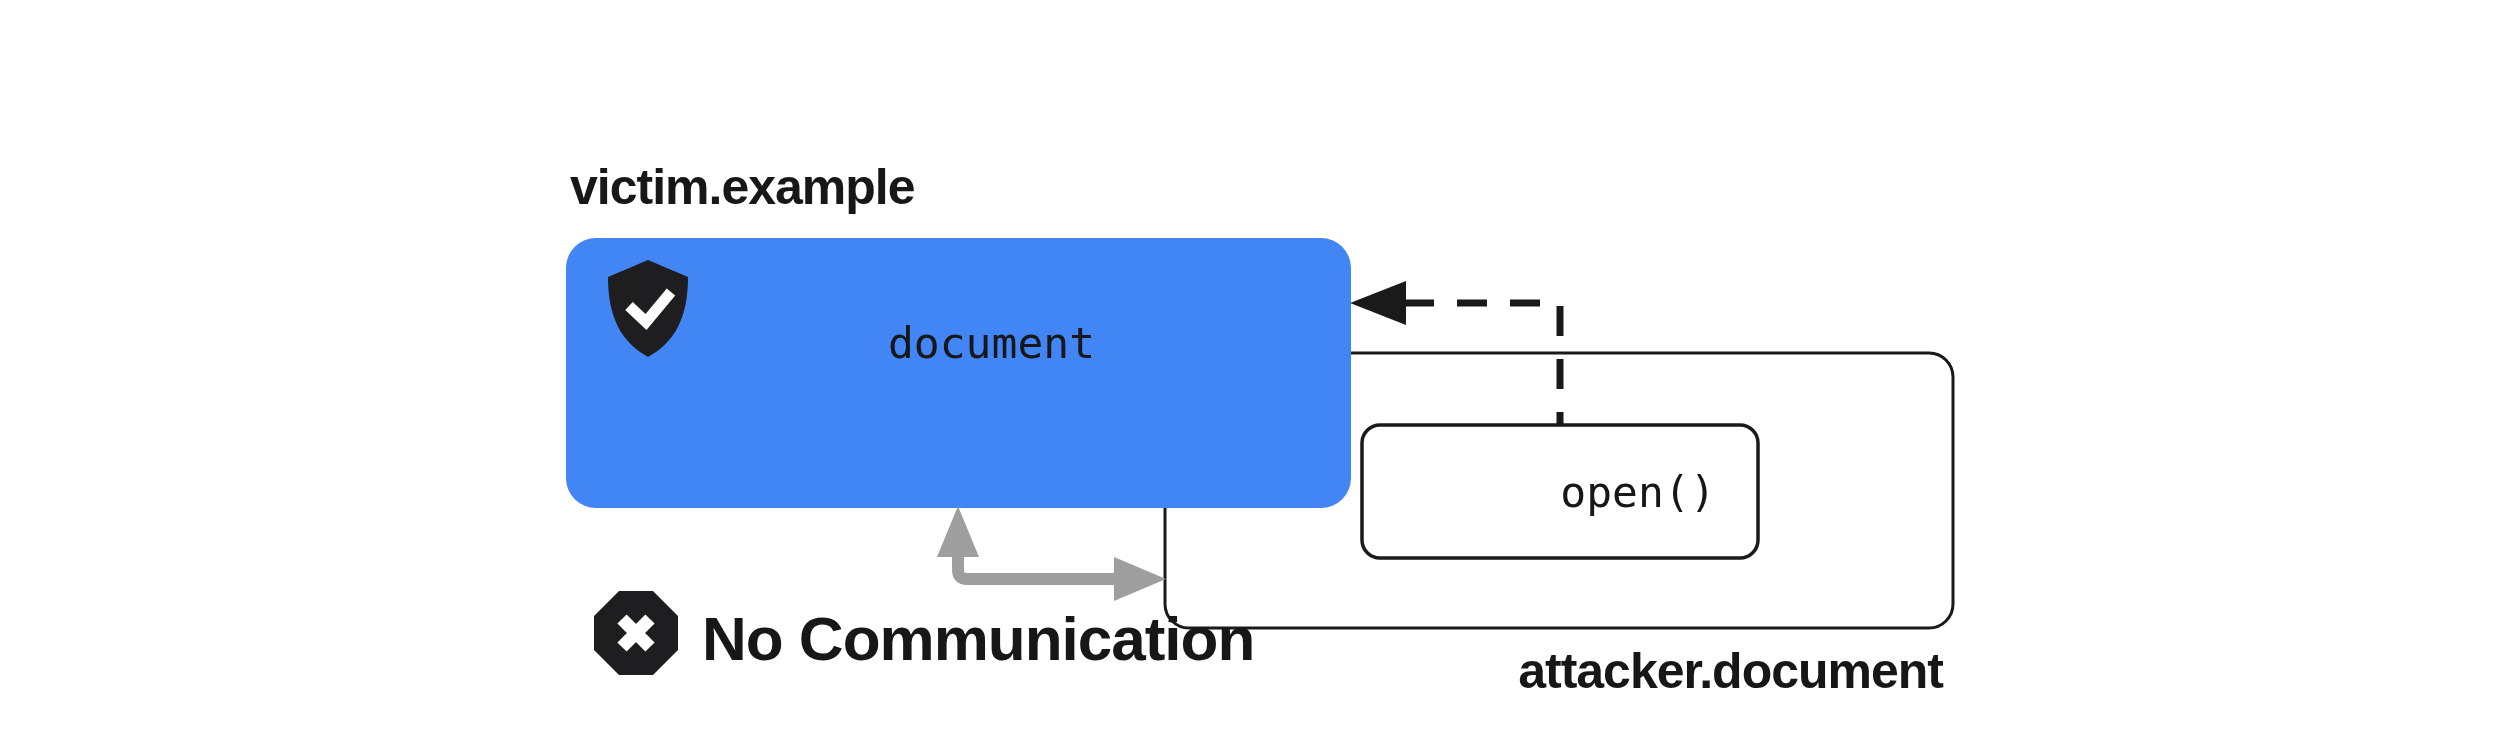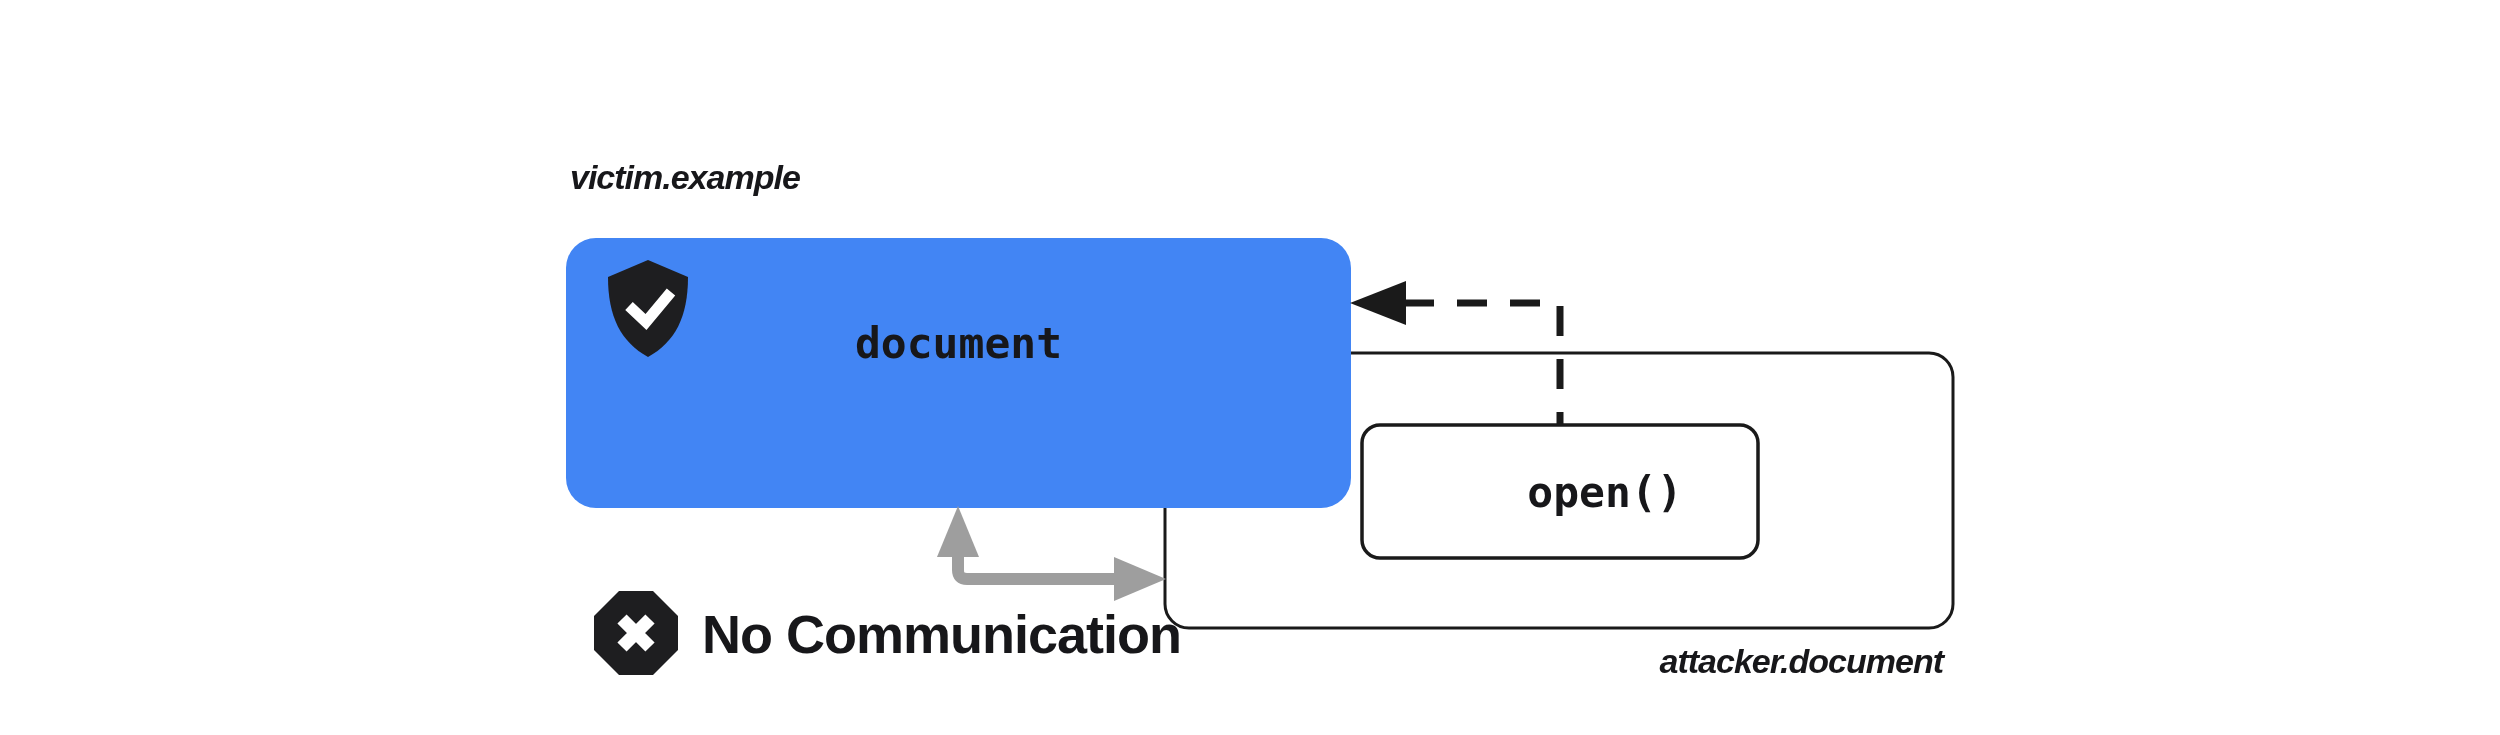--- a/index.html
+++ b/index.html
@@ -27,43 +27,43 @@
   .dashed-line  { fill: none; stroke: var(--ink, #1a1a1a); stroke-width: 7px; stroke-dasharray: 30 23; }
   .ink-fill     { fill: var(--ink, #1a1a1a); }
   .gray-line    { fill: none; stroke: var(--gray_arrow, #9e9e9e); stroke-width: 12px; }
   .gray-fill    { fill: var(--gray_arrow, #9e9e9e); }
   .icon-fill    { fill: var(--icon, #1e1e20); }
   .icon-mark    { fill: none; stroke: var(--white, #ffffff); }
   
   .domain-label {
     position: absolute;
     font-weight: bold;
-    font-size: 34px;
+    font-size: 50px;
     letter-spacing: -1px;
     color: var(--text, #1a1a1a);
     white-space: nowrap;
-    font-style: italic;
   }
   .victim-label   { left: 570px; top: 158px; }
   .attacker-label { right: 557px; top: 642px; }
   .no-comm-label {
     position: absolute;
     left: 702px;
     top: 603px;
     font-weight: bold;
-    font-size: 54px;
+    font-size: 62px;
     letter-spacing: -1px;
     color: var(--text, #1a1a1a);
     white-space: nowrap;
     text-align: center;
   }
   .mono {
     font-family: "DejaVu Sans Mono", monospace;
-    font-weight: bold;
+    font-weight: normal;
     color: var(--text, #17171a);
+    margin-left: 33px;
   }
   .victim-box-text {
     position: absolute;
     left: 566px;
     top: 314px;
     width: 785px;
     text-align: center;
     font-size: 43px;
     line-height: 58px;
     white-space: nowrap;

